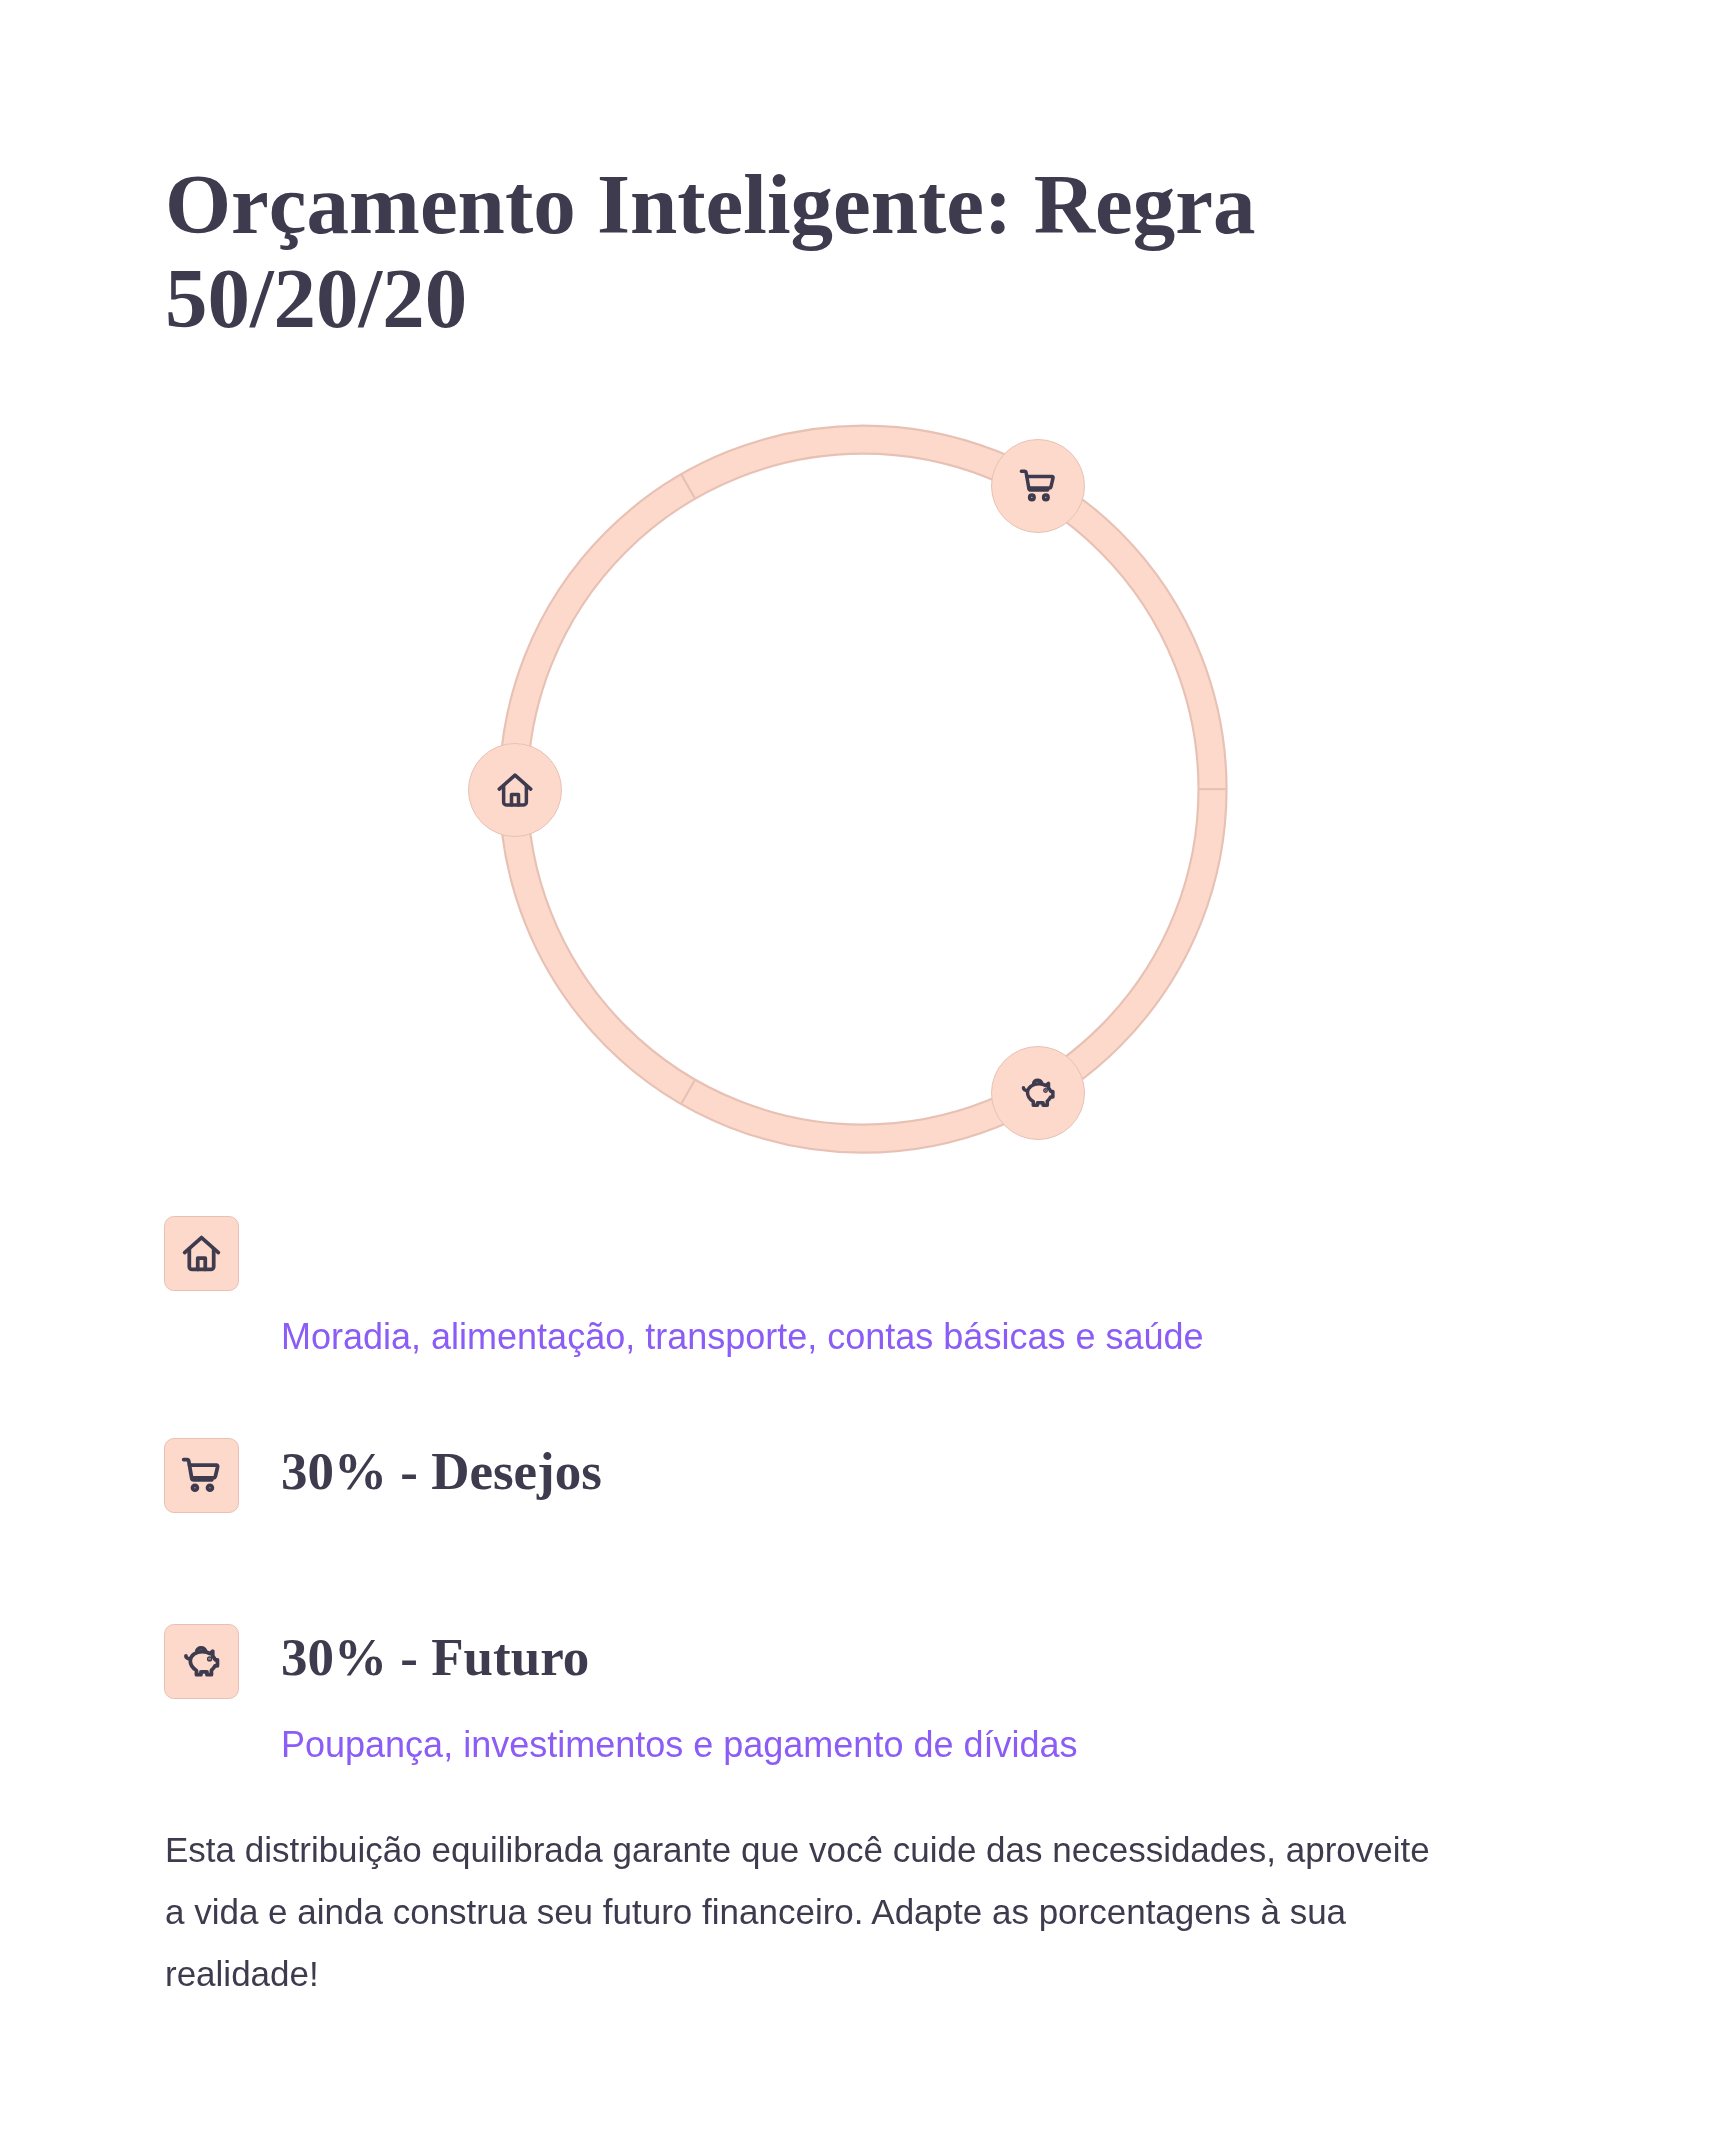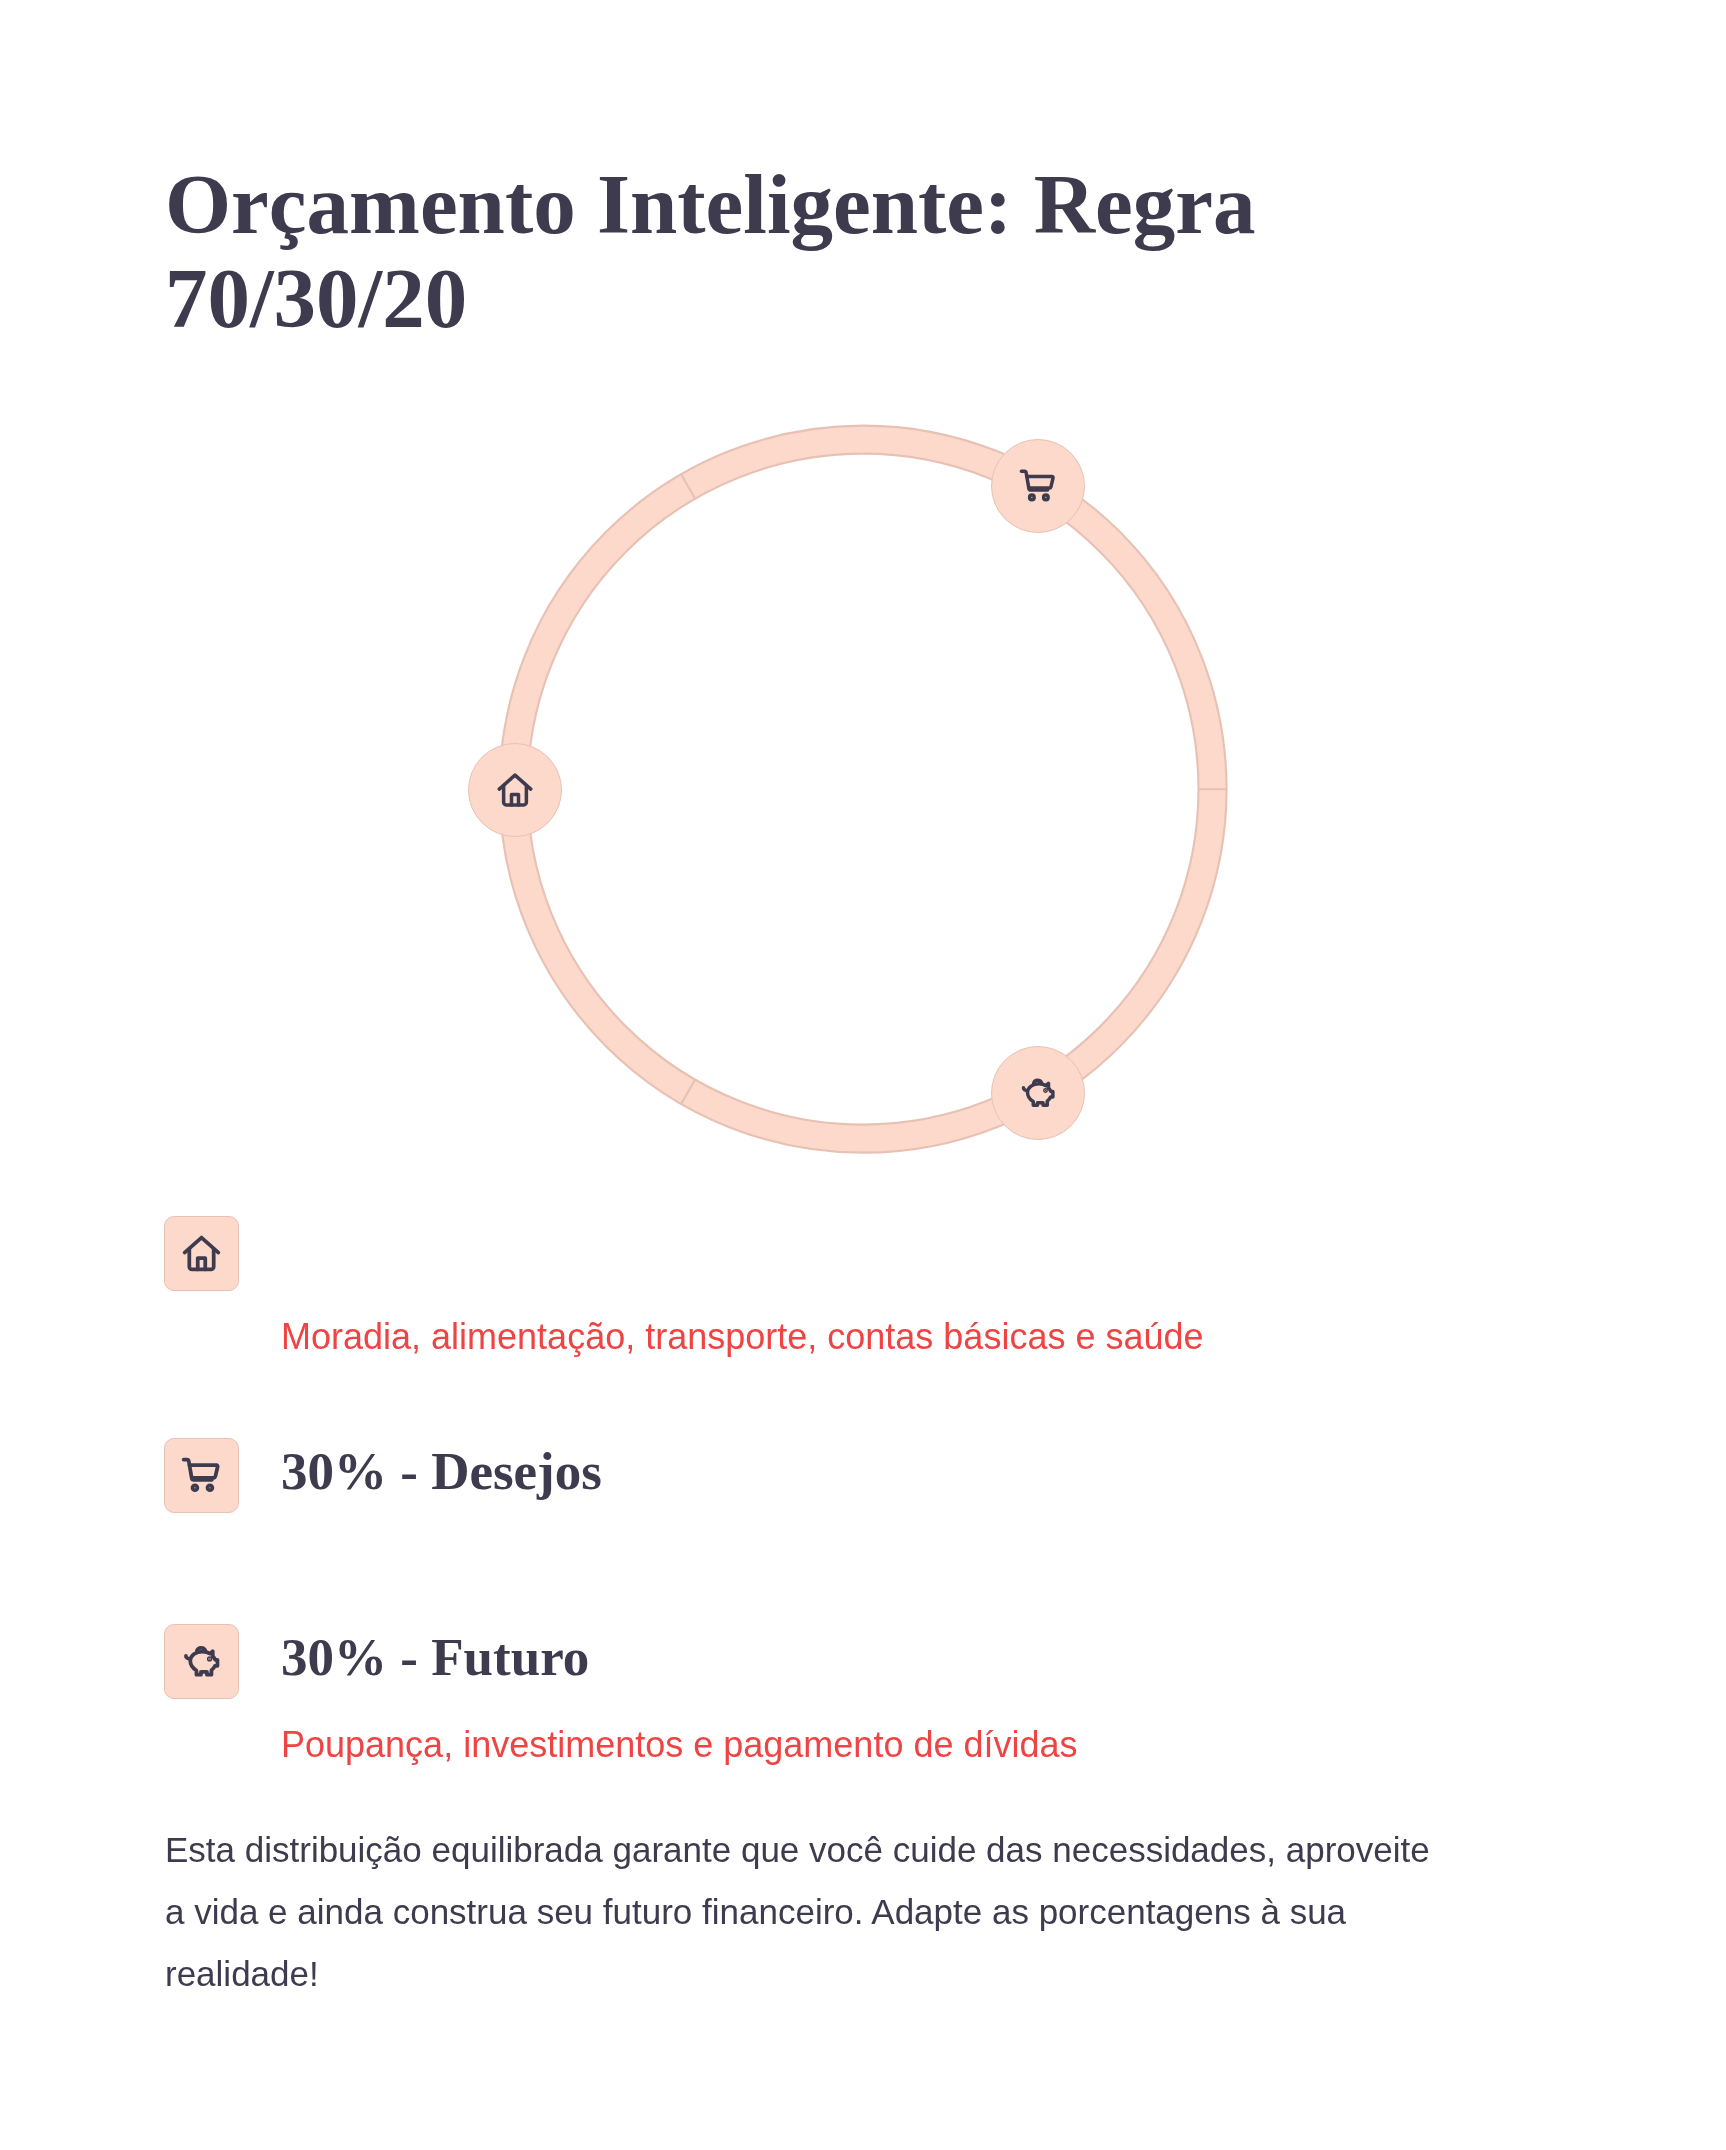--- a/index.html
+++ b/index.html
@@ -23,32 +23,32 @@
       display: flex; align-items: center; justify-content: center;
     }
     .item-icon svg { width: 45px; height: 45px; }
     .item-heading {
       position: absolute; left: 117px; top: 1.4px; margin: 0; white-space: nowrap;
       font-family: "Liberation Serif", serif; font-weight: bold;
       font-size: 53px; line-height: 65px; color: #3f3b4e;
     }
     .item-desc {
       position: absolute; left: 117px; top: 96px; margin: 0; white-space: nowrap;
-      font-family: "Liberation Sans", sans-serif; font-size: 36px; line-height: 50px; color: #ef4444;
+      font-family: "Liberation Sans", sans-serif; font-size: 36px; line-height: 50px; color: #8b5cf6;
     }
     .summary {
       position: absolute; left: 165px; top: 1819px; width: 1288px; margin: 0;
       font-family: "Liberation Sans", sans-serif; font-size: 35px; line-height: 62px; color: #3f3b4e;
     }
     .stroke-icon { fill: none; stroke: #3f3b4e; stroke-width: 2; stroke-linecap: round; stroke-linejoin: round; }
   </style>
 </head>
 <body>
 
-<h1 class="title">Orçamento Inteligente: Regra 70/30/20</h1>
+<h1 class="title">Orçamento Inteligente: Regra 50/20/20</h1>
 
 <svg class="ring" width="1726" height="1223" viewBox="0 0 2400 1700">
 
   <circle cx="1200" cy="1097" r="486" fill="none" stroke="#e8c1b5" stroke-width="42"></circle>
   <circle cx="1200" cy="1097" r="486" fill="none" stroke="#fdd9cc" stroke-width="36"></circle>
 
   <line x1="1666" y1="1097" x2="1706" y2="1097" stroke="#e8c1b5" stroke-width="3"></line>
   <line x1="967" y1="694" x2="947" y2="659" stroke="#e8c1b5" stroke-width="3"></line>
   <line x1="967" y1="1500" x2="947" y2="1535" stroke="#e8c1b5" stroke-width="3"></line>
 </svg>

